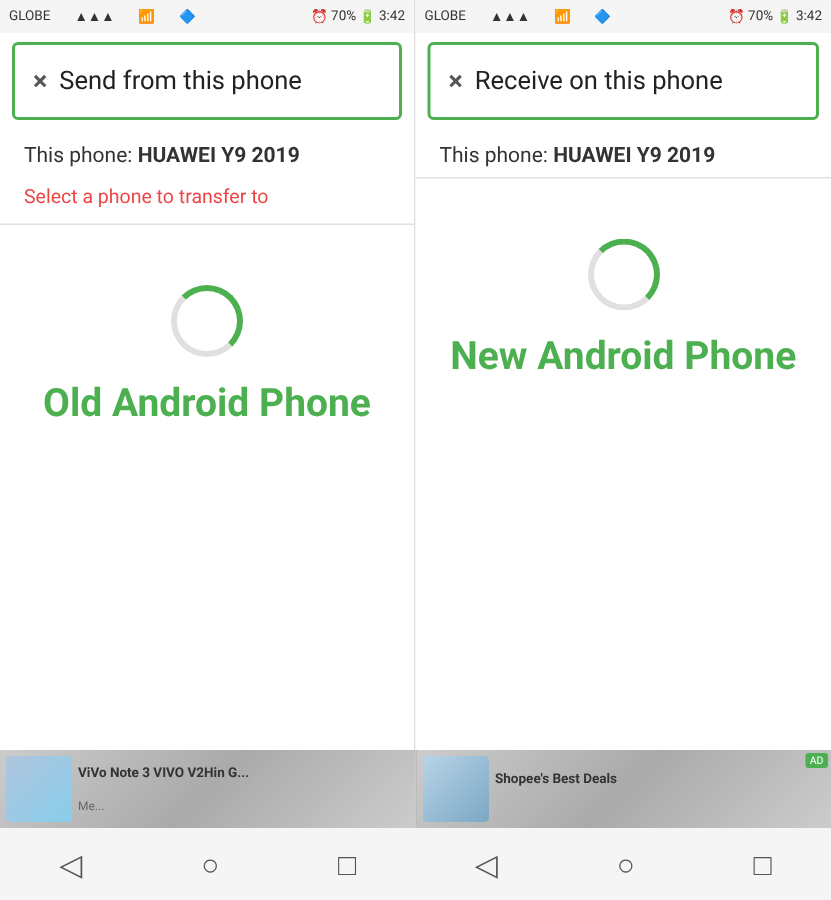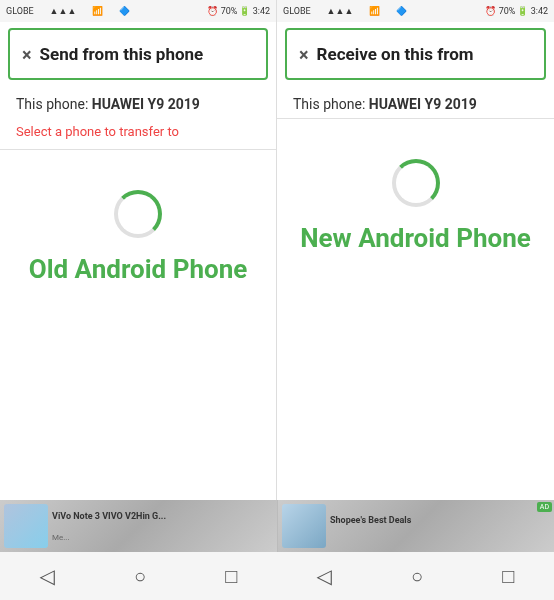--- a/index.html
+++ b/index.html
@@ -89,21 +89,21 @@
 
     .close-btn {
       font-size: 18px;
       color: #555;
       cursor: pointer;
       font-weight: bold;
     }
 
     .header-title {
       font-size: 17px;
-      font-weight: 700;
+      font-weight: 400;
       color: #222;
       line-height: 1.2;
     }
 
     
     .phone-info {
       padding: 10px 16px 6px 16px;
       font-size: 14px;
       color: #333;
     }
@@ -298,21 +298,21 @@
       <div class="divider"></div>
       <div class="spinner-container">
         <div class="spinner"></div>
         <div class="phone-label">Old Android Phone</div>
       </div>
     </div>
 
     <div class="panel">
       <div class="panel-header">
         <span class="close-btn">×</span>
-        <span class="header-title">Receive on this from</span>
+        <span class="header-title">Receive on this phone</span>
       </div>
       <div class="phone-info">
         <span>This phone:</span>
         <strong>HUAWEI Y9 2019</strong>
       </div>
       <div class="divider"></div>
       <div class="spinner-container">
         <div class="spinner"></div>
         <div class="phone-label">New Android Phone</div>
       </div>

